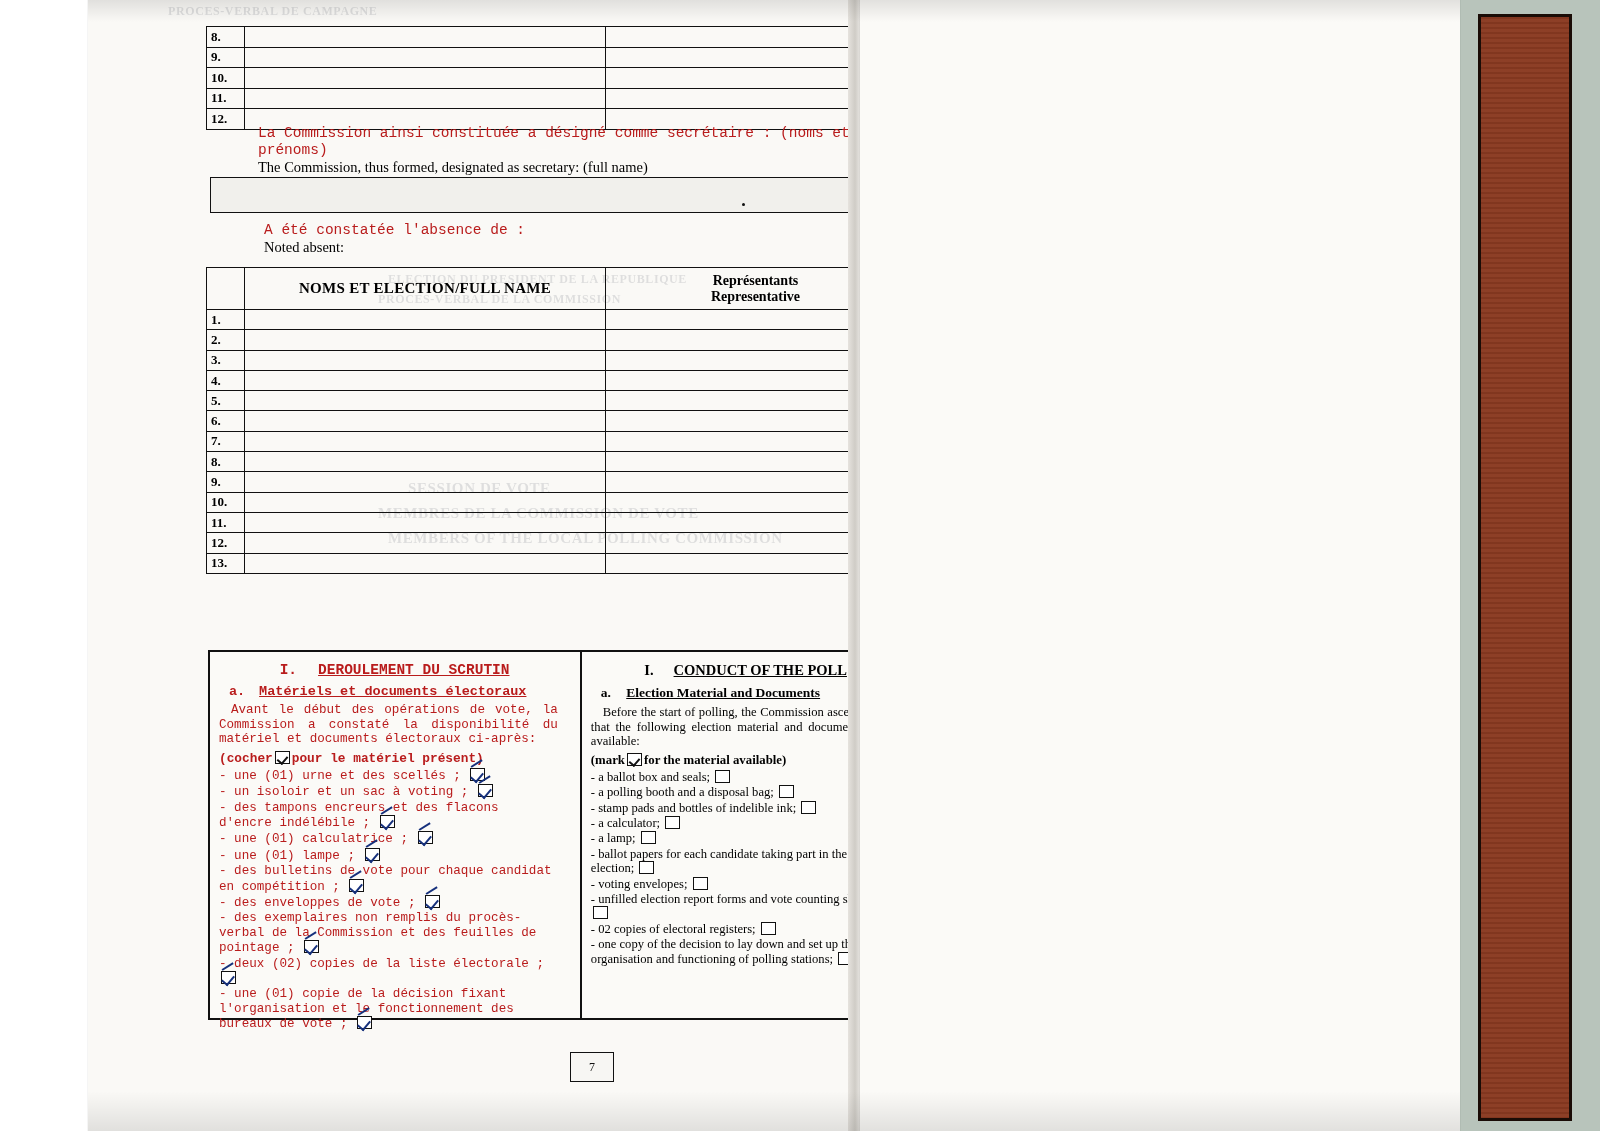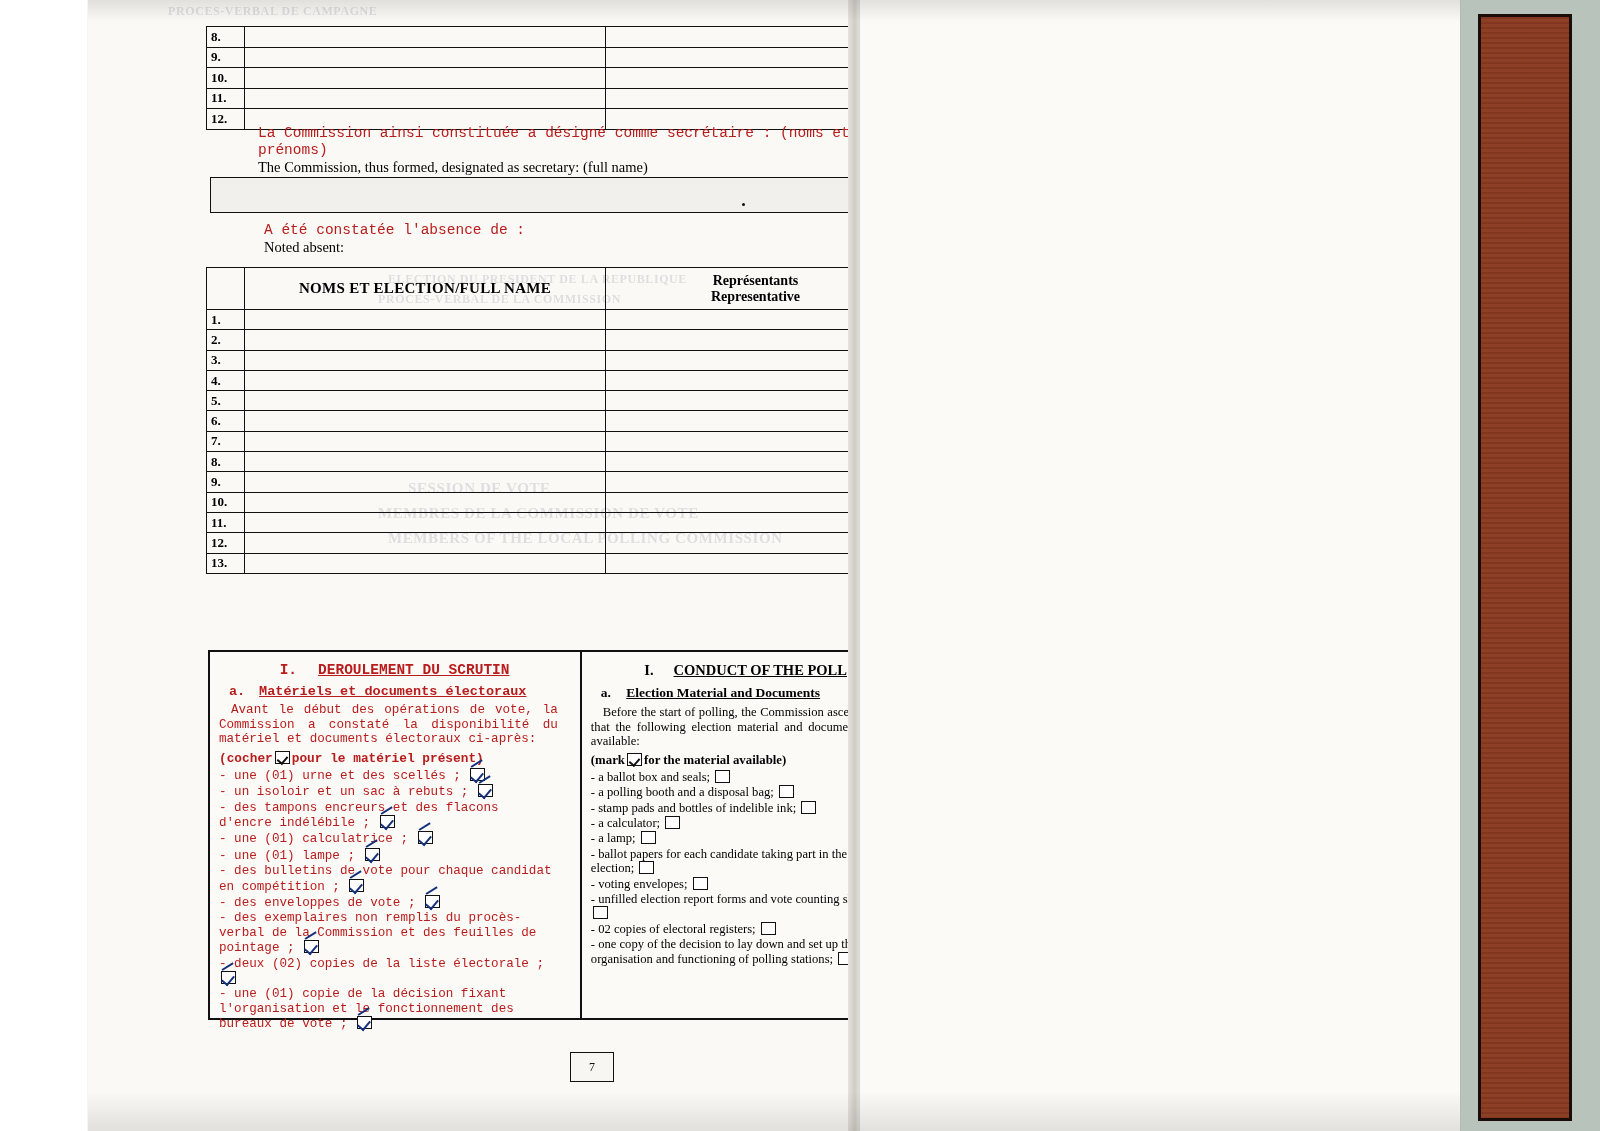--- a/index.html
+++ b/index.html
@@ -319,21 +319,21 @@
       <div class="sub-title fr" style="padding-left:10px;">
         <span class="ltr">a.</span>
         <span class="u">Matériels et documents électoraux</span>
       </div>
       <div class="body-p just fr" style="text-indent:12px;">Avant le début des opérations de vote, la Commission a constaté la disponibilité du matériel et documents électoraux ci-après:</div>
       <div class="mark-line fr">
         <span>(cocher</span><span class="cbx inline-mark"></span><span>pour le matériel présent)</span>
       </div>
       <ul class="items fr" id="fr-items">
           <li><span>- une (01) urne et des scellés ; </span><span class="cbx tick pen"></span></li>
-          <li><span>- un isoloir et un sac à rebuts ; </span><span class="cbx tick pen"></span></li>
+          <li><span>- un isoloir et un sac à voting ; </span><span class="cbx tick pen"></span></li>
           <li><span>- des tampons encreurs et des flacons d'encre indélébile ; </span><span class="cbx tick pen"></span></li>
           <li><span>- une (01) calculatrice ; </span><span class="cbx tick pen"></span></li>
           <li><span>- une (01) lampe ; </span><span class="cbx tick pen"></span></li>
           <li><span>- des bulletins de vote pour chaque candidat en compétition ; </span><span class="cbx tick pen"></span></li>
           <li><span>- des enveloppes de vote ; </span><span class="cbx tick pen"></span></li>
           <li><span>- des exemplaires non remplis du procès-verbal de la Commission et des feuilles de pointage ; </span><span class="cbx tick pen"></span></li>
           <li><span>- deux (02) copies de la liste électorale ; </span><span class="cbx tick pen"></span></li>
           <li><span>- une (01) copie de la décision fixant l'organisation et le fonctionnement des bureaux de vote ; </span><span class="cbx tick pen"></span></li>
         </ul>
     </div>

